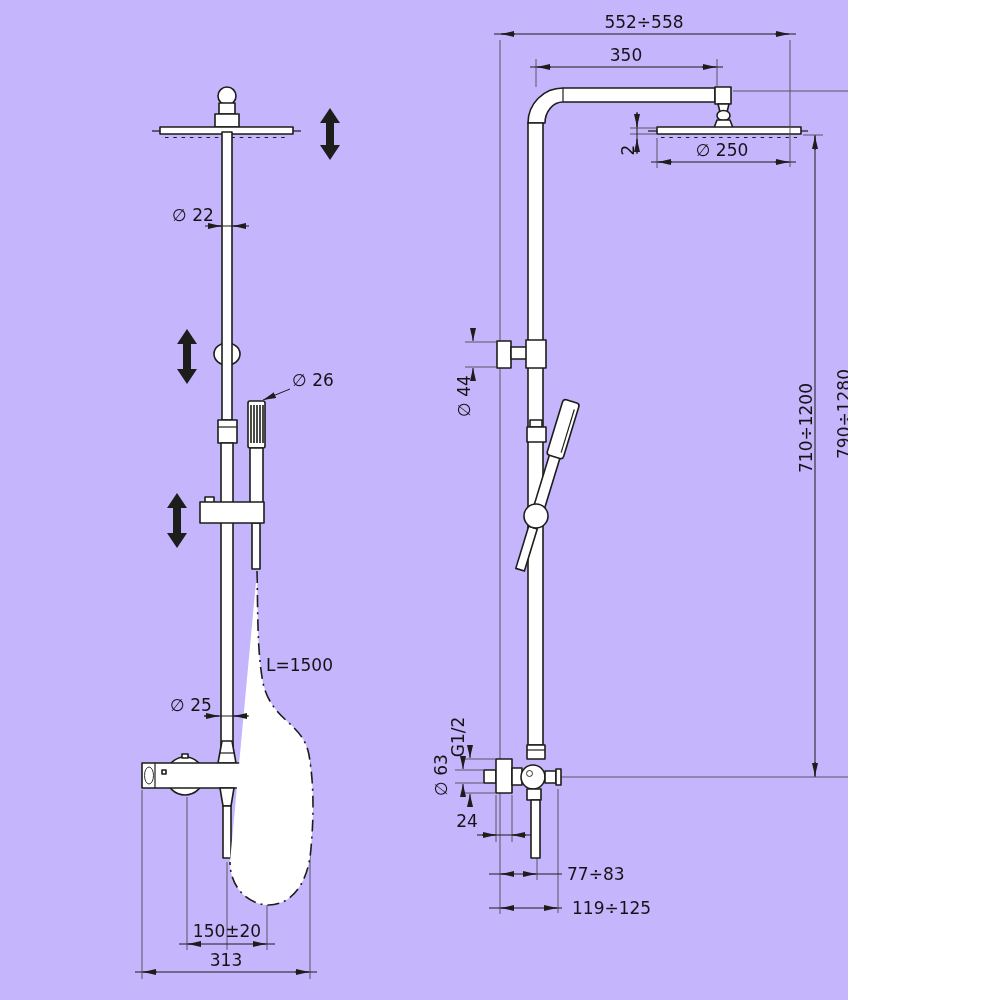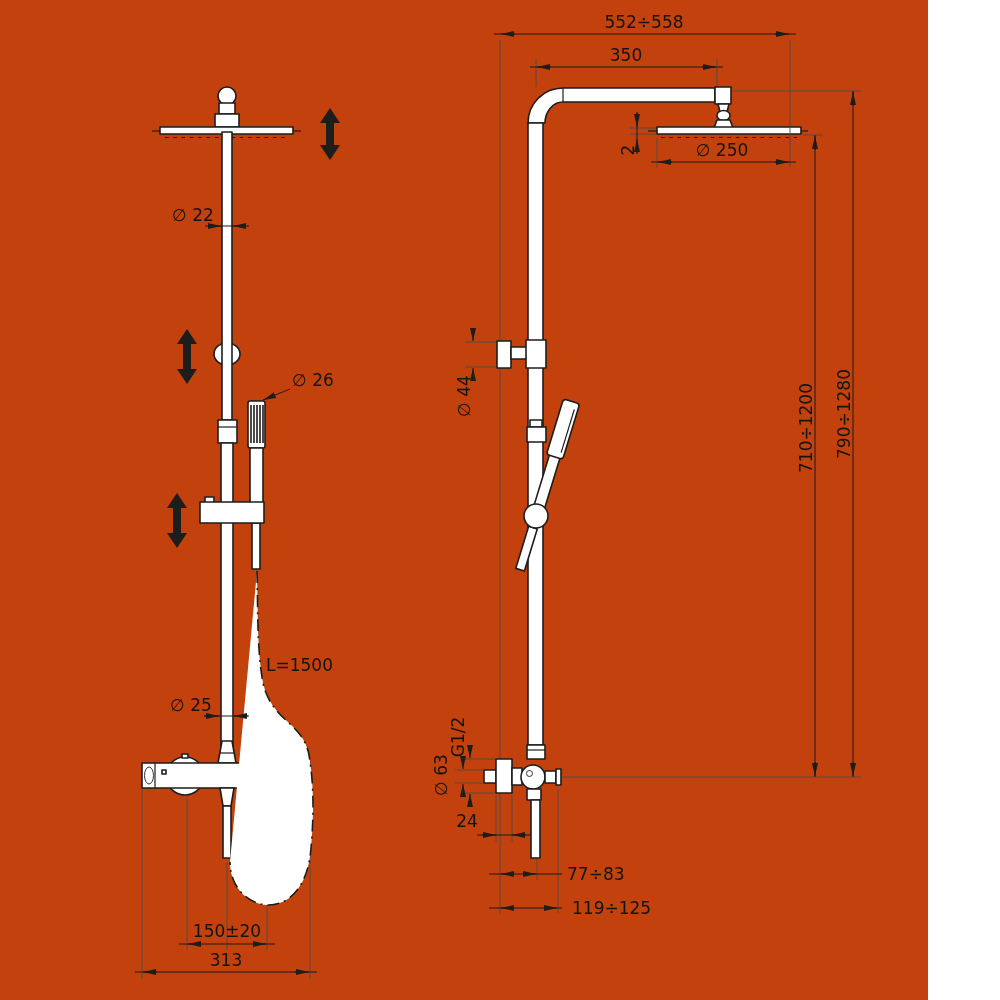--- a/index.html
+++ b/index.html
@@ -1,16 +1,16 @@
 <!DOCTYPE html>
 <html><head>
 <meta charset="utf-8">
 <style>
   html,body{margin:0;padding:0;background:#fff}
-  .canvas{position:relative;width:928px;height:1000px;background:#c2410c;overflow:hidden}
+  .canvas{position:relative;width:848px;height:1000px;background:#c4b5fd;overflow:hidden}
   svg{position:absolute;left:0;top:0}
   
   .fix rect,.fix path,.fix circle,.fix ellipse,.fix polygon{fill:#fff;stroke:#1d1d1b;stroke-width:1.6;stroke-linejoin:round}
   .fix line{stroke:#1d1d1b;stroke-width:1.2;fill:none}
   .fix .thin{stroke-width:.9}
   .noz{stroke:#1d1d1b;stroke-width:3;stroke-dasharray:3.5 4.8;fill:none}
   .gray{stroke:#b3b3b3;stroke-width:4.5}
   .hatch{stroke:#1d1d1b;stroke-width:.8;fill:none}
   .stripe{stroke:#1d1d1b;stroke-width:2.6;fill:none}
   .darksq{fill:#1d1d1b;stroke:none}

